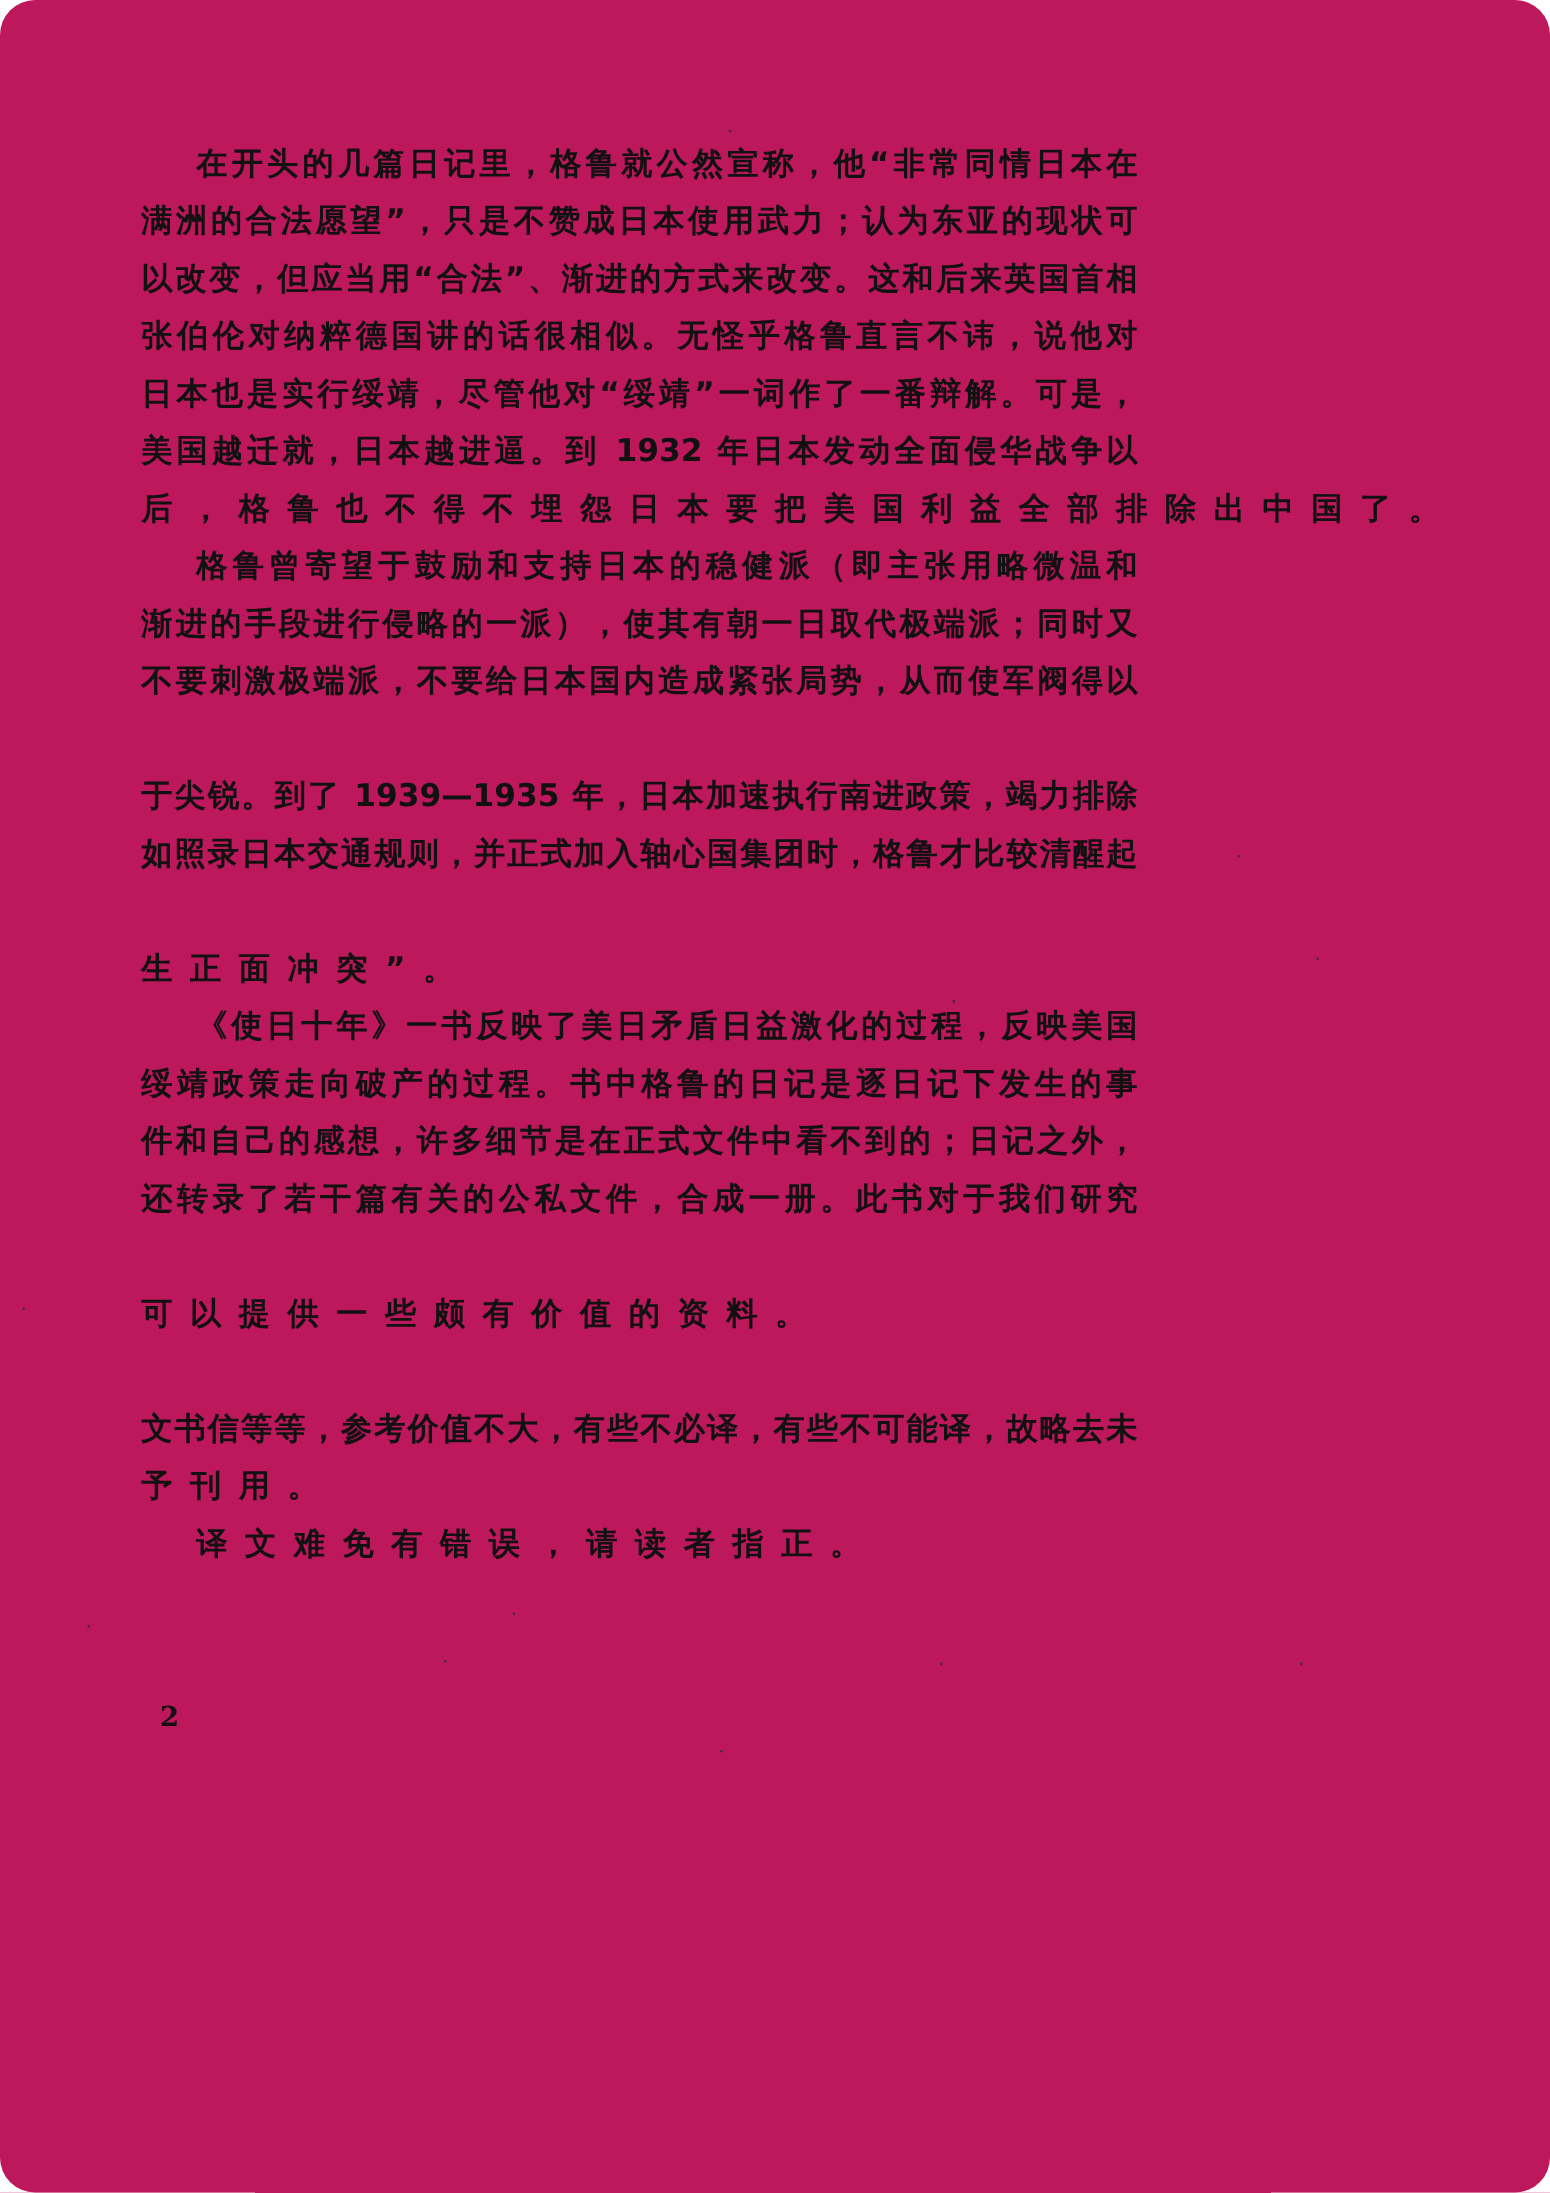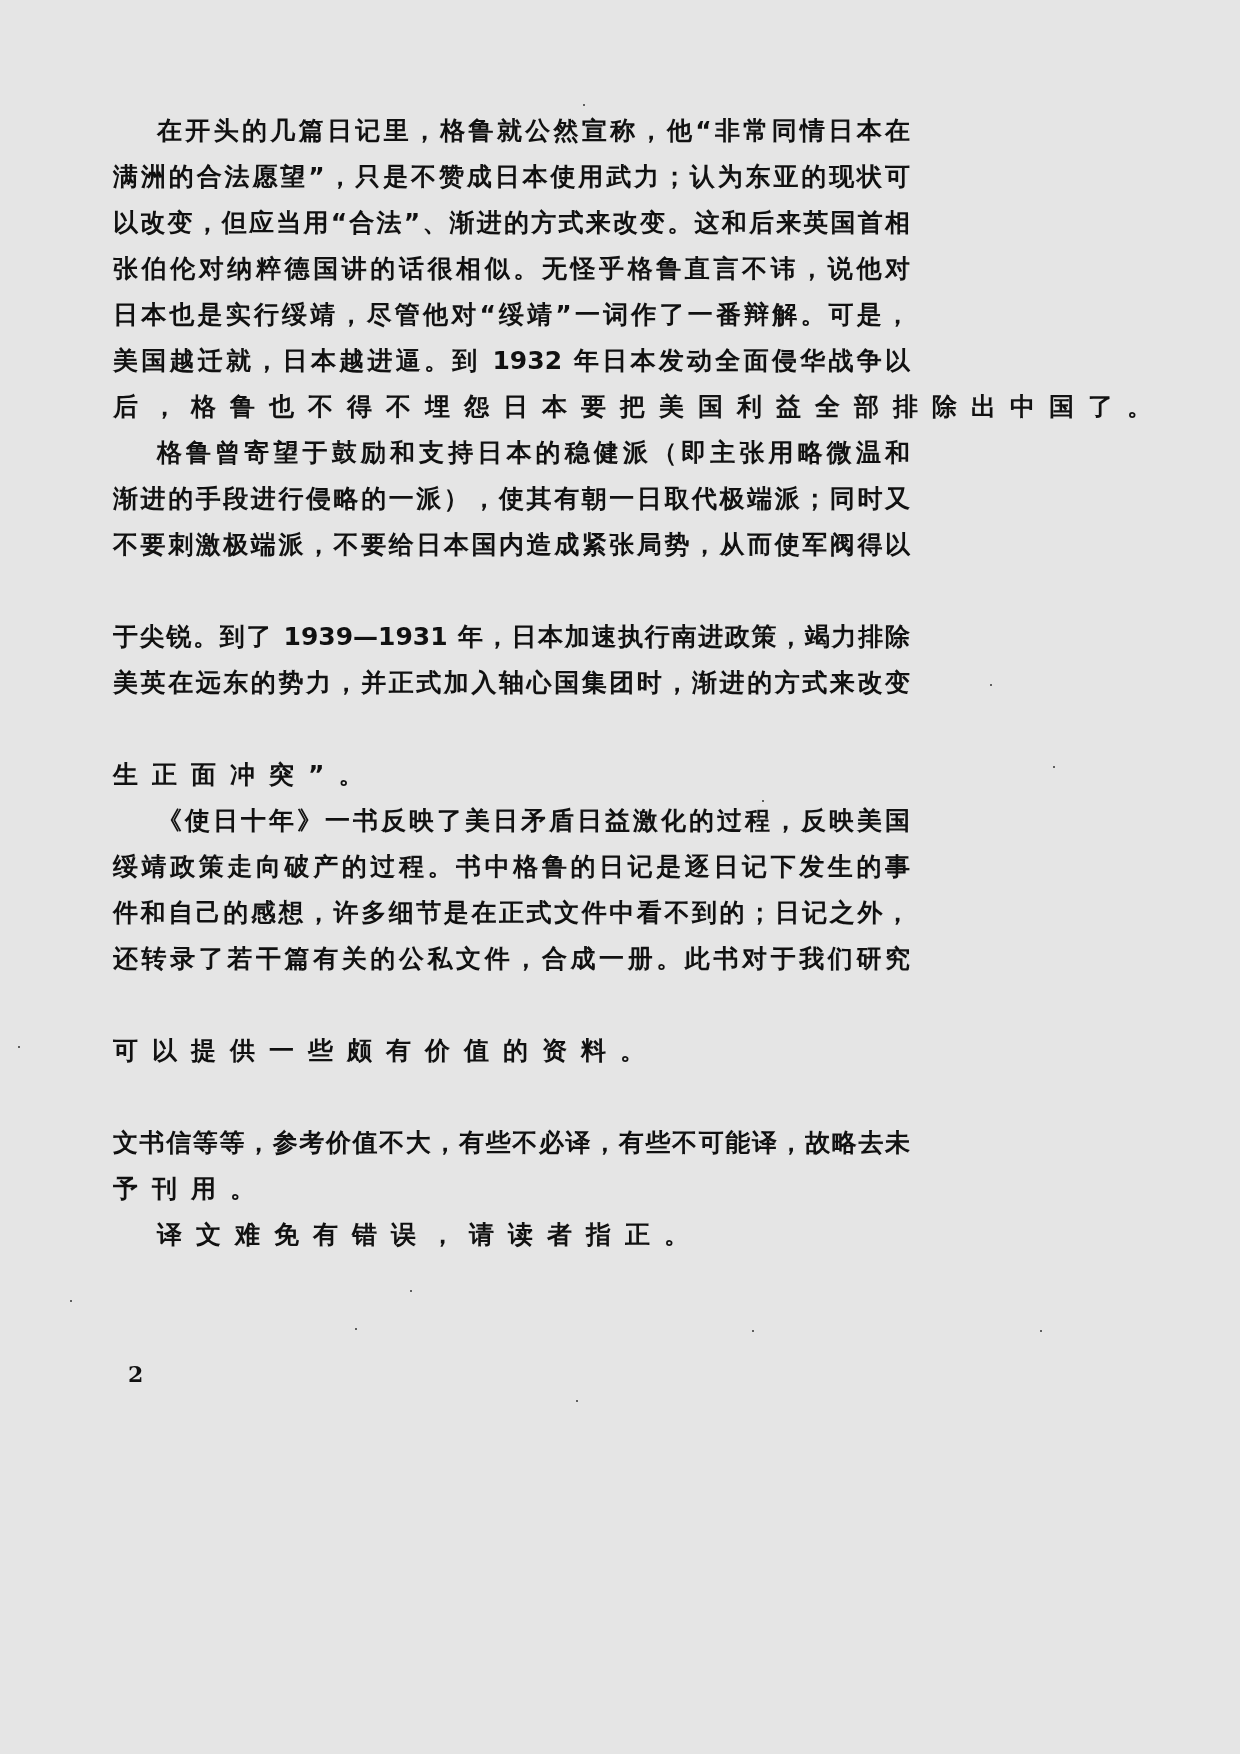--- a/index.html
+++ b/index.html
@@ -1,20 +1,20 @@
 <!DOCTYPE html>
 <html><head>
 <meta charset="utf-8">
 <style>
   html, body { margin: 0; padding: 0; background: #ffffff; }
   body {
     width: 1240px; height: 1754px; position: relative; overflow: hidden;
     font-family: "DejaVu Sans", sans-serif; color: #111111;
   }
-  .page { position: absolute; left: 0; top: 0; width: 1240px; height: 1754px; background: #e5e5e5; }
+  .page { position: absolute; left: 0; top: 0; width: 1240px; height: 1754px; background: #be185d; border-radius: 28px; }
   .line {
     position: absolute;
     left: 113px;
     width: 797px;
     height: 34px;
     line-height: 34px;
     font-size: 25px;
     font-weight: bold;
     white-space: nowrap;
     text-align: justify;
@@ -39,22 +39,22 @@
   <div class="line" style="top:160px">满洲的合法愿望”，只是不赞成日本使用武力；认为东亚的现状可</div>
   <div class="line" style="top:252px">张伯伦对纳粹德国讲的话很相似。无怪乎格鲁直言不讳，说他对</div>
   <div class="line" style="top:206px">以改变，但应当用“合法”、渐进的方式来改变。这和后来英国首相</div>
   <div class="line" style="top:298px">日本也是实行绥靖，尽管他对“绥靖”一词作了一番辩解。可是，</div>
   <div class="line" style="top:344px">美国越迁就，日本越进逼。到 1932 年日本发动全面侵华战争以</div>
   <div class="line last" style="top:390px">后，格鲁也不得不埋怨日本要把美国利益全部排除出中国了。</div>
 
   <div class="line indent" style="top:436px">格鲁曾寄望于鼓励和支持日本的稳健派（即主张用略微温和</div>
   <div class="line" style="top:482px">渐进的手段进行侵略的一派），使其有朝一日取代极端派；同时又</div>
   <div class="line" style="top:528px">不要刺激极端派，不要给日本国内造成紧张局势，从而使军阀得以</div>
-  <div class="line" style="top:620px">于尖锐。到了 1939—1931 年，日本加速执行南进政策，竭力排除</div>
-  <div class="line" style="top:666px">美英在远东的势力，并正式加入轴心国集团时，渐进的方式来改变</div>
+  <div class="line" style="top:620px">于尖锐。到了 1939—1935 年，日本加速执行南进政策，竭力排除</div>
+  <div class="line" style="top:666px">如照录日本交通规则，并正式加入轴心国集团时，格鲁才比较清醒起</div>
   <div class="line last" style="top:758px">生正面冲突”。</div>
 
   <div class="line indent" style="top:804px">《使日十年》一书反映了美日矛盾日益激化的过程，反映美国</div>
   <div class="line" style="top:850px">绥靖政策走向破产的过程。书中格鲁的日记是逐日记下发生的事</div>
   <div class="line" style="top:896px">件和自己的感想，许多细节是在正式文件中看不到的；日记之外，</div>
   <div class="line" style="top:942px">还转录了若干篇有关的公私文件，合成一册。此书对于我们研究</div>
   <div class="line last" style="top:1034px">可以提供一些颇有价值的资料。</div>
 
   <div class="line" style="top:1126px">文书信等等，参考价值不大，有些不必译，有些不可能译，故略去未</div>
   <div class="line last" style="top:1172px">予刊用。</div>

